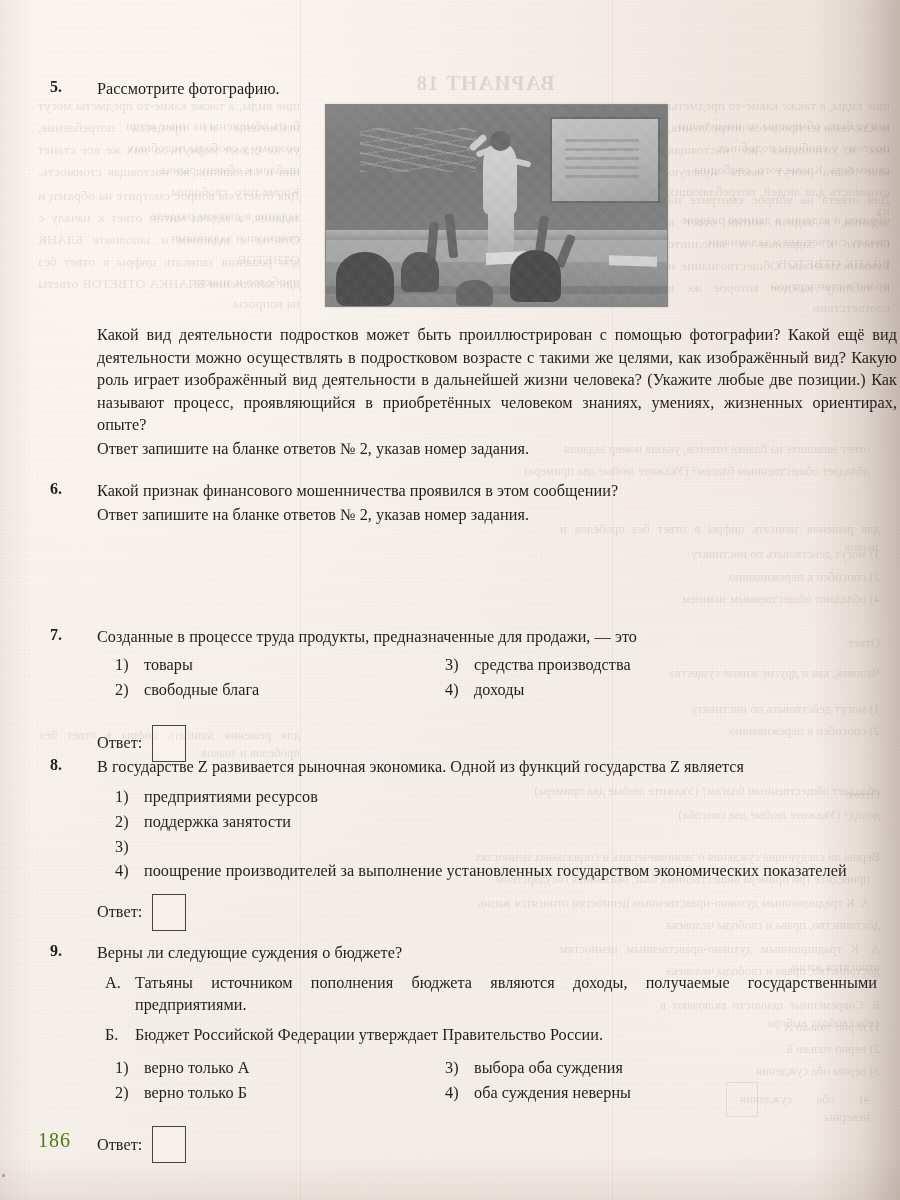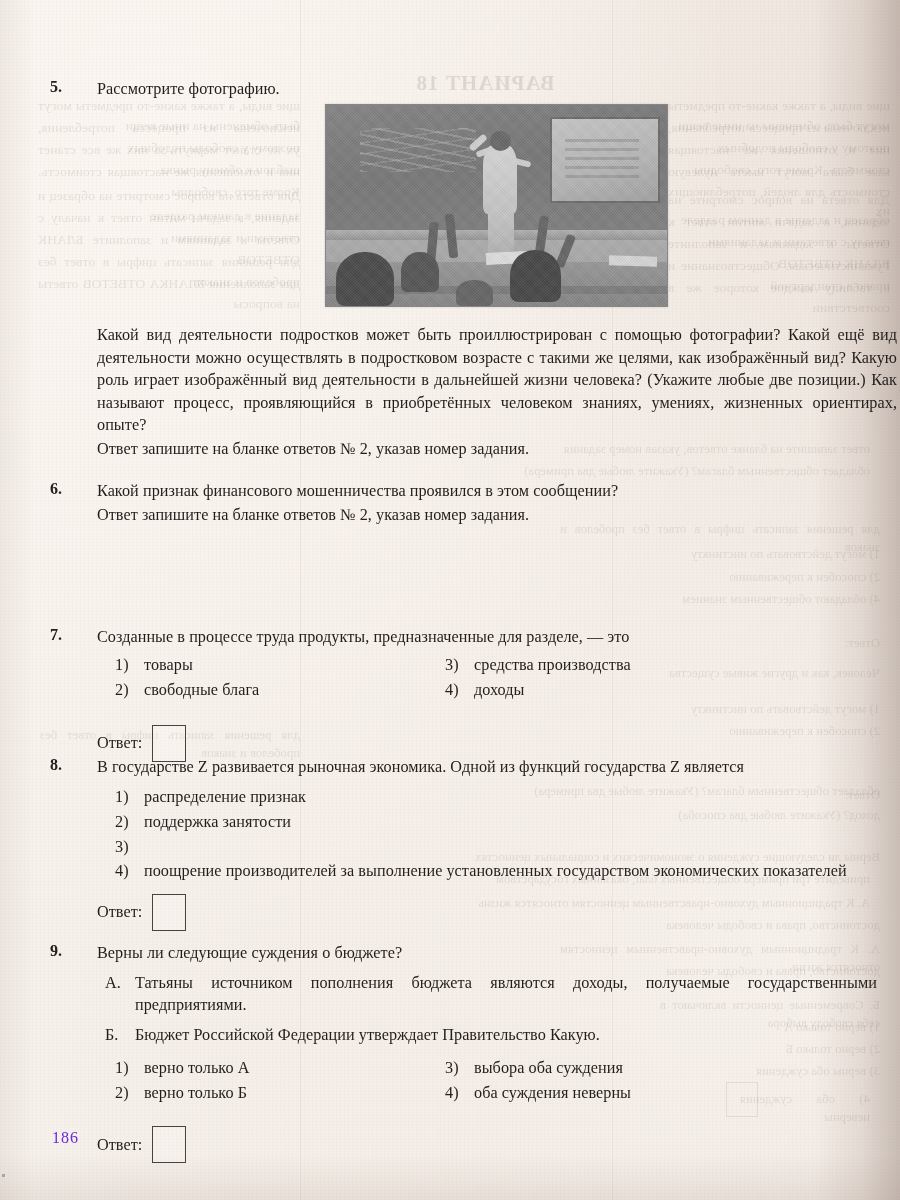--- a/index.html
+++ b/index.html
@@ -199,22 +199,22 @@
     background:#ddd6cf;transform:rotate(2deg);
   }
   .ph-noise{
     position:absolute;inset:0;opacity:.4;
     background-image:
       repeating-linear-gradient(45deg,rgba(255,255,255,.10) 0 1px,rgba(0,0,0,.07) 1px 2px),
       repeating-linear-gradient(-45deg,rgba(255,255,255,.08) 0 1px,rgba(0,0,0,.05) 1px 2px);
   }
 
   .pagenum{
-    position:absolute;left:52px;top:1129px;
-    font-size:16px;color:#6d28d9;letter-spacing:1px;
+    position:absolute;left:38px;top:1129px;
+    font-size:20px;color:#4d7c0f;letter-spacing:1px;
   }
   .crop-mark{
     position:absolute;left:2px;top:1174px;width:3px;height:3px;
     background:#8a7d73;opacity:.6;
   }
 </style>
 </head>
 <body>
 
 <div class="paper"></div>
@@ -320,21 +320,21 @@
     <div class="qnum">6.</div>
     <div class="qbody" style="width:800px">
       <p>Какой признак финансового мошенничества проявился в этом сообщении?</p>
       <p>Ответ запишите на бланке ответов № 2, указав номер задания.</p>
     </div>
   </div>
 
   <div class="q" style="left:50px;top:626px;width:800px">
     <div class="qnum">7.</div>
     <div class="qbody" style="width:800px">
-      <p>Созданные в процессе труда продукты, предназначенные для разделе, — это</p>
+      <p>Созданные в процессе труда продукты, предназначенные для продажи, — это</p>
       <div class="col-wrap" style="height:58px;margin-top:4px">
         <div class="col-left">
           <div class="opt">
             <span class="lab">1)</span>
             <span>товары</span>
           </div>
           <div class="opt">
             <span class="lab">2)</span>
             <span>свободные блага</span>
           </div>
@@ -357,21 +357,21 @@
     </div>
   </div>
 
   <div class="q" style="left:50px;top:756px;width:800px">
     <div class="qnum">8.</div>
     <div class="qbody" style="width:800px">
       <p>В государстве Z развивается рыночная экономика. Одной из функций государства Z является</p>
       <div style="margin-top:6px;padding-left:18px">
         <div class="opt">
           <span class="lab">1)</span>
-          <span>распределение признак</span>
+          <span>предприятиями ресурсов</span>
         </div>
         <div class="opt">
           <span class="lab">2)</span>
           <span>поддержка занятости</span>
         </div>
         <div class="opt">
           <span class="lab">3)</span>
         </div>
         <div class="opt" style="line-height:22.6px;text-align:justify;width:760px">
           <span class="lab">4)</span>
@@ -390,21 +390,21 @@
     <div class="qbody" style="width:800px">
       <p>Верны ли следующие суждения о бюджете?</p>
 
       <div style="padding-left:8px">
         <div class="stmt">
           <span class="lab">А.</span>
           <span style="width:742px">Татьяны источником пополнения бюджета являются доходы, получаемые государственными предприятиями.</span>
         </div>
         <div class="stmt">
           <span class="lab">Б.</span>
-          <span style="width:742px">Бюджет Российской Федерации утверждает Правительство Какую.</span>
+          <span style="width:742px">Бюджет Российской Федерации утверждает Правительство России.</span>
         </div>
       </div>
 
       <div class="col-wrap" style="height:58px;margin-top:10px">
         <div class="col-left">
           <div class="opt">
             <span class="lab">1)</span>
             <span>верно только А</span>
           </div>
           <div class="opt">

